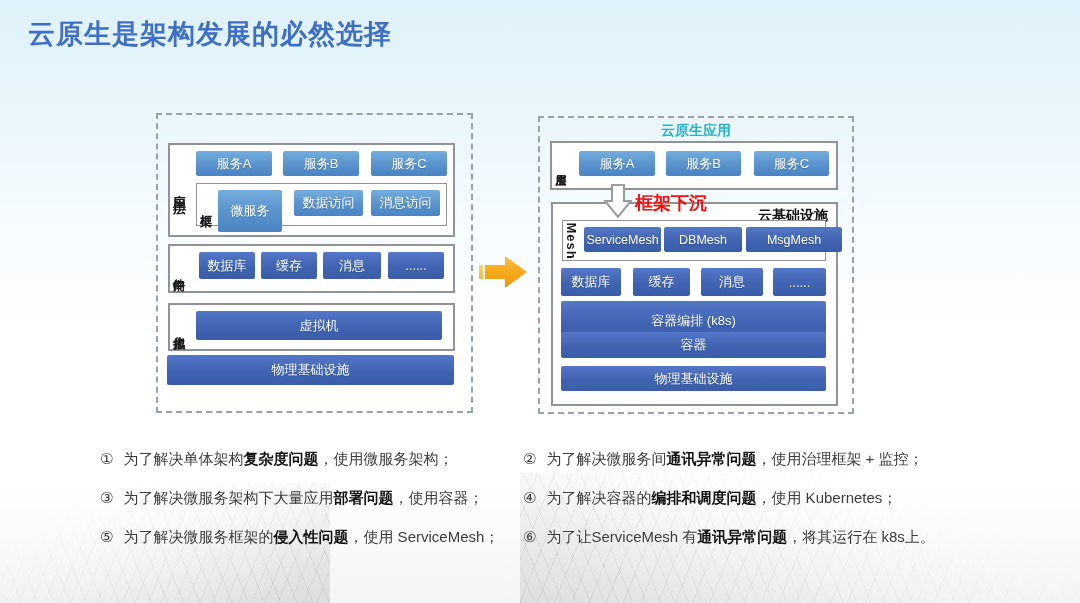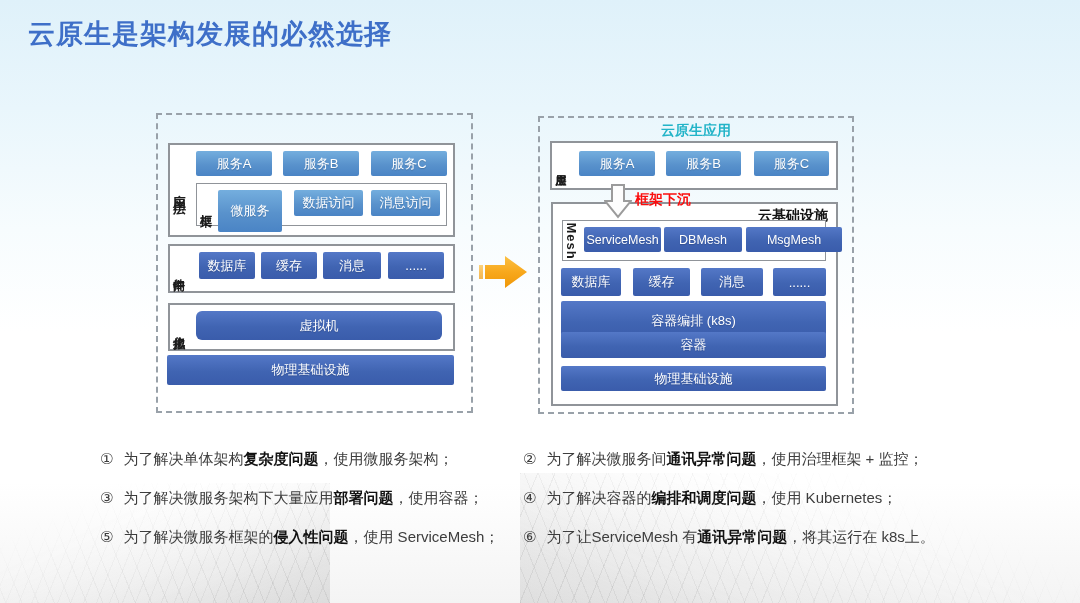--- a/index.html
+++ b/index.html
@@ -42,21 +42,21 @@
     writing-mode:vertical-rl;text-orientation:upright;
     font-weight:700;color:#1c1c1c;line-height:1;}
   .vlabel-latin{position:absolute;left:1px;top:50%;transform:translateY(-50%);
     writing-mode:vertical-rl;font-weight:600;font-size:13px;color:#1c1c1c;letter-spacing:1px;}
   .btn{position:absolute;display:flex;align-items:center;justify-content:center;
     color:#fff;font-size:13px;border-radius:2px;white-space:nowrap;
     text-shadow:0 1px 1px rgba(0,0,0,.18);}
   .btn.light{background:linear-gradient(180deg,#74aede 0%,#5992cc 55%,#4a84c5 100%);}
   .btn.royal{background:linear-gradient(180deg,#5478c7 0%,#4064b2 55%,#3a5cab 100%);}
   .btn.small{font-size:12.5px;}
-  .sink-label{position:absolute;font-size:14px;font-weight:700;color:#fb0d0d;}
+  .sink-label{position:absolute;font-size:18px;font-weight:700;color:#fb0d0d;}
   .cloud-label{position:absolute;right:8px;top:3px;font-size:14px;font-weight:700;color:#141414;}
   .arrow-wrap{position:absolute;left:477px;top:252px;}
   .down-arrow{position:absolute;z-index:3;}
   .bullets{position:absolute;display:flex;flex-direction:column;gap:18px;
     font-size:15px;line-height:21px;color:#3d3d3d;}
   .bullets-left{left:100px;top:448px;width:420px;}
   .bullets-right{left:523px;top:448px;width:450px;}
   .bullet-row{display:flex;}
   .b-num{flex:none;margin-right:10px;}
   .b-text b{color:#121212;font-weight:700;}
@@ -89,21 +89,21 @@
     <div class="gbox" style="left:10px;top:129px;width:283px;height:45px;">
       <div class="vlabel" style="font-size:12px;">中间件</div>
       <div class="btn royal" style="left:29px;top:6px;width:56px;height:27px;">数据库</div>
       <div class="btn royal" style="left:91px;top:6px;width:56px;height:27px;">缓存</div>
       <div class="btn royal" style="left:153px;top:6px;width:58px;height:27px;">消息</div>
       <div class="btn royal" style="left:218px;top:6px;width:56px;height:27px;">......</div>
     </div>
 
     <div class="gbox" style="left:10px;top:188px;width:283px;height:44px;">
       <div class="vlabel" style="font-size:12px;">虚拟化</div>
-      <div class="btn royal" style="left:26px;top:6px;width:246px;height:29px;border-radius:6px;">虚拟机</div>
+      <div class="btn royal" style="left:26px;top:6px;width:246px;height:29px;">虚拟机</div>
     </div>
 
     <div class="btn royal" style="left:9px;top:240px;width:287px;height:30px;">物理基础设施</div>
   </div>
 
   <div class="arrow-wrap">
     <svg width="52" height="40" viewBox="0 0 52 40">
       <defs>
         <linearGradient id="og" x1="0" y1="0" x2="0" y2="1">
           <stop offset="0" stop-color="#fbc045"></stop>

